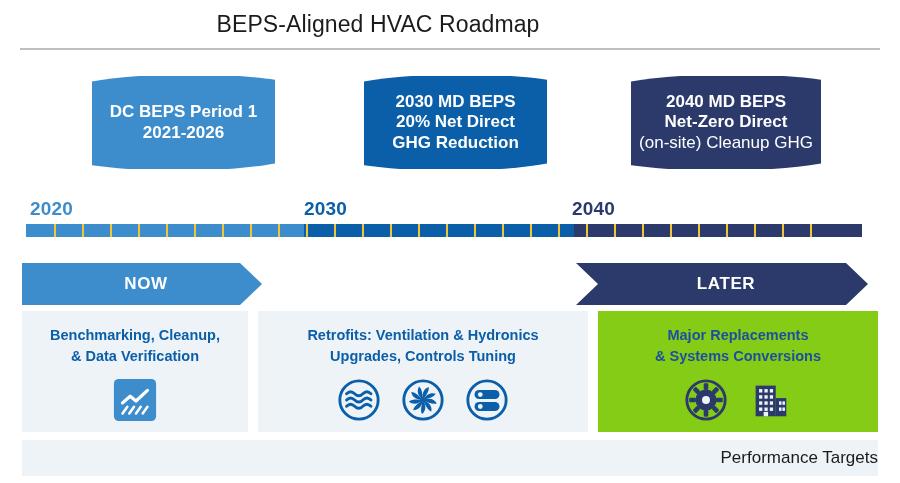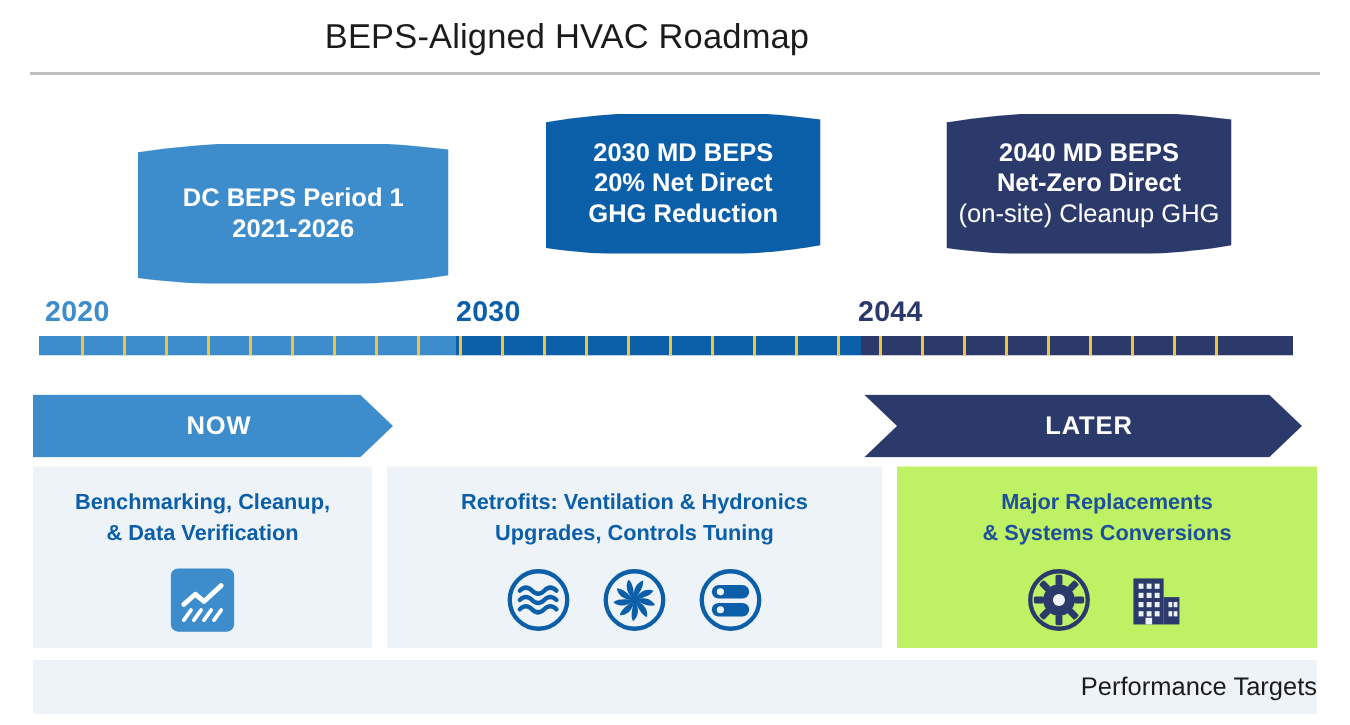--- a/index.html
+++ b/index.html
@@ -58,21 +58,21 @@
     z-index: 2;
     line-height: 1.18;
     font-weight: bold;
     white-space: nowrap;
   }
   .banner-label.small {
     font-weight: normal;
     font-size: 14px;
   }
 
-  #banner-0 { left: 92px; top: 76px; width: 207px; height: 93px; margin-top: 20px; }
+  #banner-0 { left: 92px; top: 76px; width: 183px; height: 93px; }
   #banner-1 { left: 364px; top: 76px; width: 183px; height: 93px; }
   #banner-2 { left: 631px; top: 76px; width: 190px; height: 93px; }
 
   #banner-0 .banner-label { font-size: 17px; }
   #banner-1 .banner-label { font-size: 17px; }
   #banner-2 .banner-label { font-size: 17px; }
 
   
   .timeline-wrap {
     position: absolute;
@@ -204,21 +204,21 @@
       <div class="banner-label">2040 MD BEPS</div>
       <div class="banner-label">Net-Zero Direct</div>
       <div class="banner-label small">(on-site) Cleanup GHG</div>
     </div>
   </div>
 
 <div class="timeline-wrap">
   <div id="year-labels">
       <div class="year-label" style="left: 4px; color: rgb(61, 141, 204);">2020</div>
       <div class="year-label" style="left: 278px; color: rgb(11, 94, 168);">2030</div>
-      <div class="year-label" style="left: 546px; color: rgb(43, 58, 107);">2044</div>
+      <div class="year-label" style="left: 546px; color: rgb(43, 58, 107);">2040</div>
     </div>
   <div class="timeline-bar" id="timeline-bar">
       <div class="tl-seg" style="left: 0px; width: 278px; background: rgb(61, 141, 204);"></div>
       <div class="tl-seg" style="left: 278px; width: 270px; background: rgb(11, 94, 168);"></div>
       <div class="tl-seg" style="left: 548px; width: 288px; background: rgb(43, 58, 107);"></div>
       <div class="tl-tick" style="left: 28px; background: rgb(242, 196, 58);"></div>
       <div class="tl-tick" style="left: 56px; background: rgb(242, 196, 58);"></div>
       <div class="tl-tick" style="left: 84px; background: rgb(242, 196, 58);"></div>
       <div class="tl-tick" style="left: 112px; background: rgb(242, 196, 58);"></div>
       <div class="tl-tick" style="left: 140px; background: rgb(242, 196, 58);"></div>
@@ -297,21 +297,21 @@
           </svg></span>
         <span style="display: inline-block; line-height: 0;"><svg width="46" height="46" viewBox="0 0 48 48">
             <circle cx="24" cy="24" r="20" fill="none" stroke="#0b5ea8" stroke-width="3"></circle>
             <rect x="11" y="13.5" width="26" height="9.5" rx="4.7" fill="#0b5ea8"></rect>
             <circle cx="17" cy="18.3" r="2.5" fill="#eef3f8"></circle>
             <rect x="11" y="26" width="26" height="9.5" rx="4.7" fill="#0b5ea8"></rect>
             <circle cx="17" cy="30.8" r="2.5" fill="#eef3f8"></circle>
           </svg></span>
       </div>
     </div>
-    <div class="panel" style="left: 576px; width: 280px; background: #bef264;">
+    <div class="panel" style="left: 576px; width: 280px; background: #84cc16;">
       <div class="panel-heading" style="color: rgb(29, 79, 158);">Major Replacements
 &amp; Systems Conversions</div>
       <div class="icon-row">
         <span style="display: inline-block; line-height: 0;"><svg width="46" height="46" viewBox="0 0 48 48">
             <circle cx="24" cy="24" r="20" fill="none" stroke="#2b3a6b" stroke-width="3"></circle>
             <g fill="#2b3a6b">
               <circle cx="24" cy="24" r="11" fill="#2b3a6b"></circle>
               <rect x="21.6" y="6.5" width="4.8" height="7" rx="1.2" fill="#2b3a6b" transform="rotate(0 24 24)"></rect>
               <rect x="21.6" y="6.5" width="4.8" height="7" rx="1.2" fill="#2b3a6b" transform="rotate(45 24 24)"></rect>
               <rect x="21.6" y="6.5" width="4.8" height="7" rx="1.2" fill="#2b3a6b" transform="rotate(90 24 24)"></rect>

